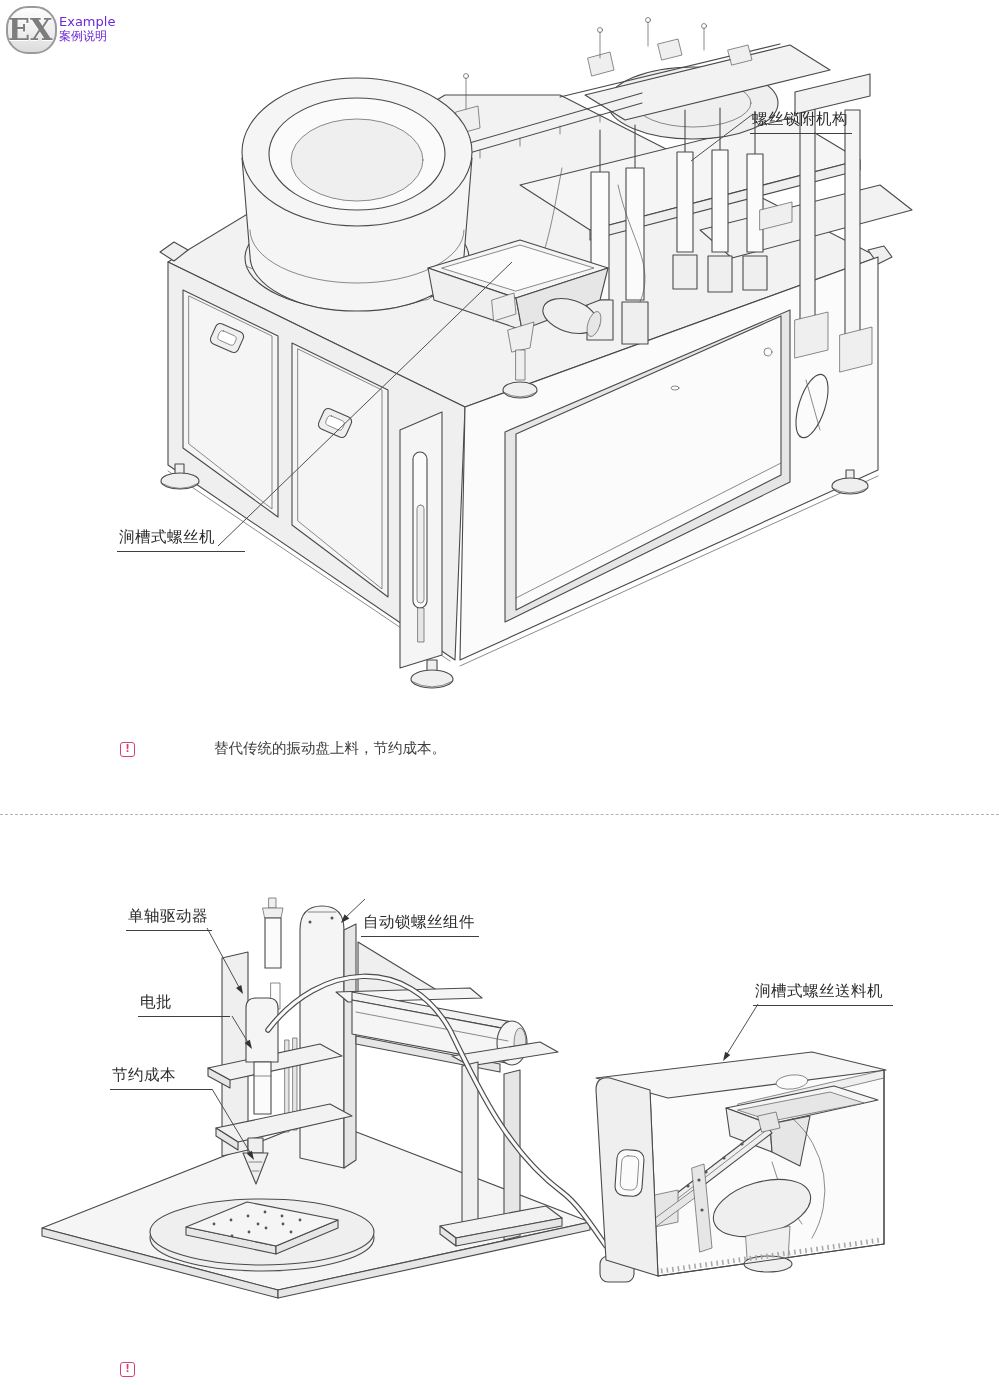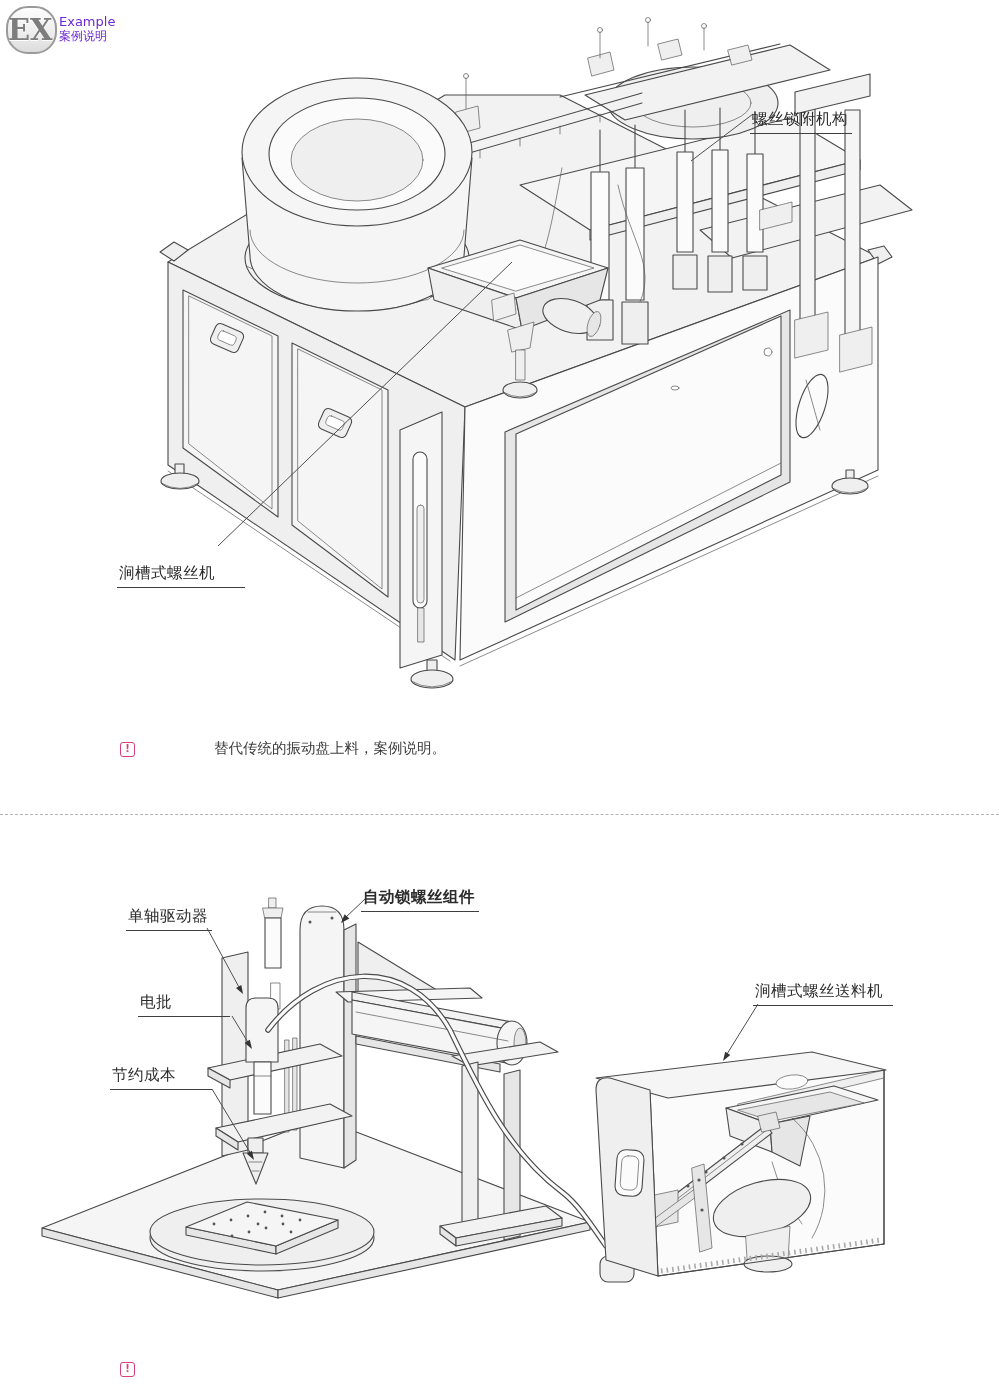--- a/index.html
+++ b/index.html
@@ -15,22 +15,22 @@
     text-shadow:0 1px 0 #fff;}
   .ex-sub{position:absolute;left:59px;top:14px;line-height:15px;color:#6d28d9;}
   .ex-sub .en{font-size:13px;}
   .ex-sub .cn{font-size:12px;}
   
   #art{position:absolute;left:0;top:0;}
   
   .callout{position:absolute;font-size:15.5px;letter-spacing:0.5px;color:#2b2b2b;
     border-bottom:1.2px solid #3f3f3f;padding:0 4px 3px 2px;white-space:nowrap;}
   #lbl-mechanism{left:750px;top:93px;margin-top:16px;}
-  #lbl-machine{left:117px;top:527px;min-width:122px;margin-top:36px;}
-  #lbl-auto{left:361px;top:887px;font-weight:bold;}
+  #lbl-machine{left:117px;top:527px;min-width:122px;}
+  #lbl-auto{left:361px;top:912px;}
   #lbl-axis{left:126px;top:906px;}
   #lbl-driver{left:138px;top:992px;min-width:86px;}
   #lbl-chuck{left:110px;top:1065px;min-width:96px;}
   #lbl-feeder{left:753px;top:981px;min-width:134px;}
   
   .caption{position:absolute;left:120px;display:flex;align-items:flex-start;
     font-size:14.5px;line-height:25px;color:#3c3c3c;}
   #caption1{top:736px;width:870px;}
   #caption2{top:1356px;width:870px;}
   .note-icon{flex:0 0 auto;width:13px;height:13px;margin:6px 7px 0 0;
@@ -389,21 +389,21 @@
 <div class="callout" id="lbl-machine">涧槽式螺丝机</div>
 <div class="callout" id="lbl-auto">自动锁螺丝组件</div>
 <div class="callout" id="lbl-axis">单轴驱动器</div>
 <div class="callout" id="lbl-driver">电批</div>
 <div class="callout" id="lbl-chuck">节约成本</div>
 <div class="callout" id="lbl-feeder">涧槽式螺丝送料机</div>
 
 <div class="caption" id="caption1">
   <span class="note-icon">!</span>
   <div>
-    <div class="cap-line2">替代传统的振动盘上料，案例说明。</div>
+    <div class="cap-line2">替代传统的振动盘上料，节约成本。</div>
   </div>
 </div>
 
 <div class="divider"></div>
 
 <div class="caption" id="caption2">
   <span class="note-icon">!</span>
 </div>
 
 </body></html>

